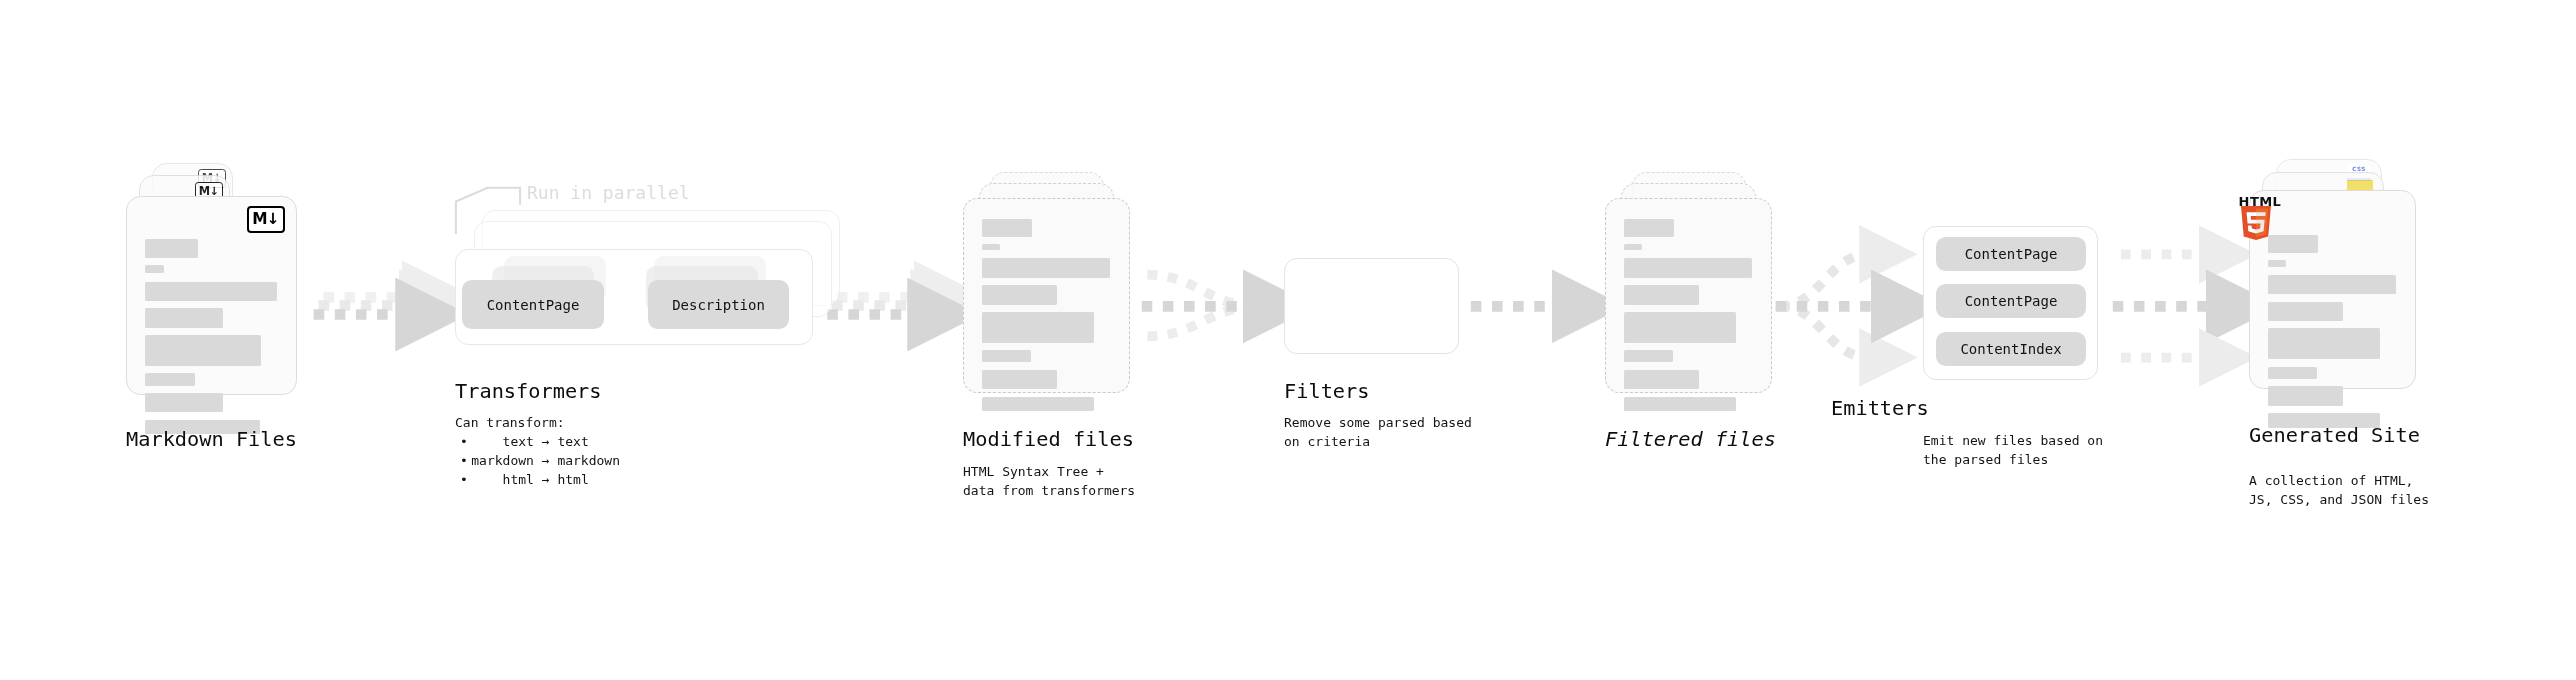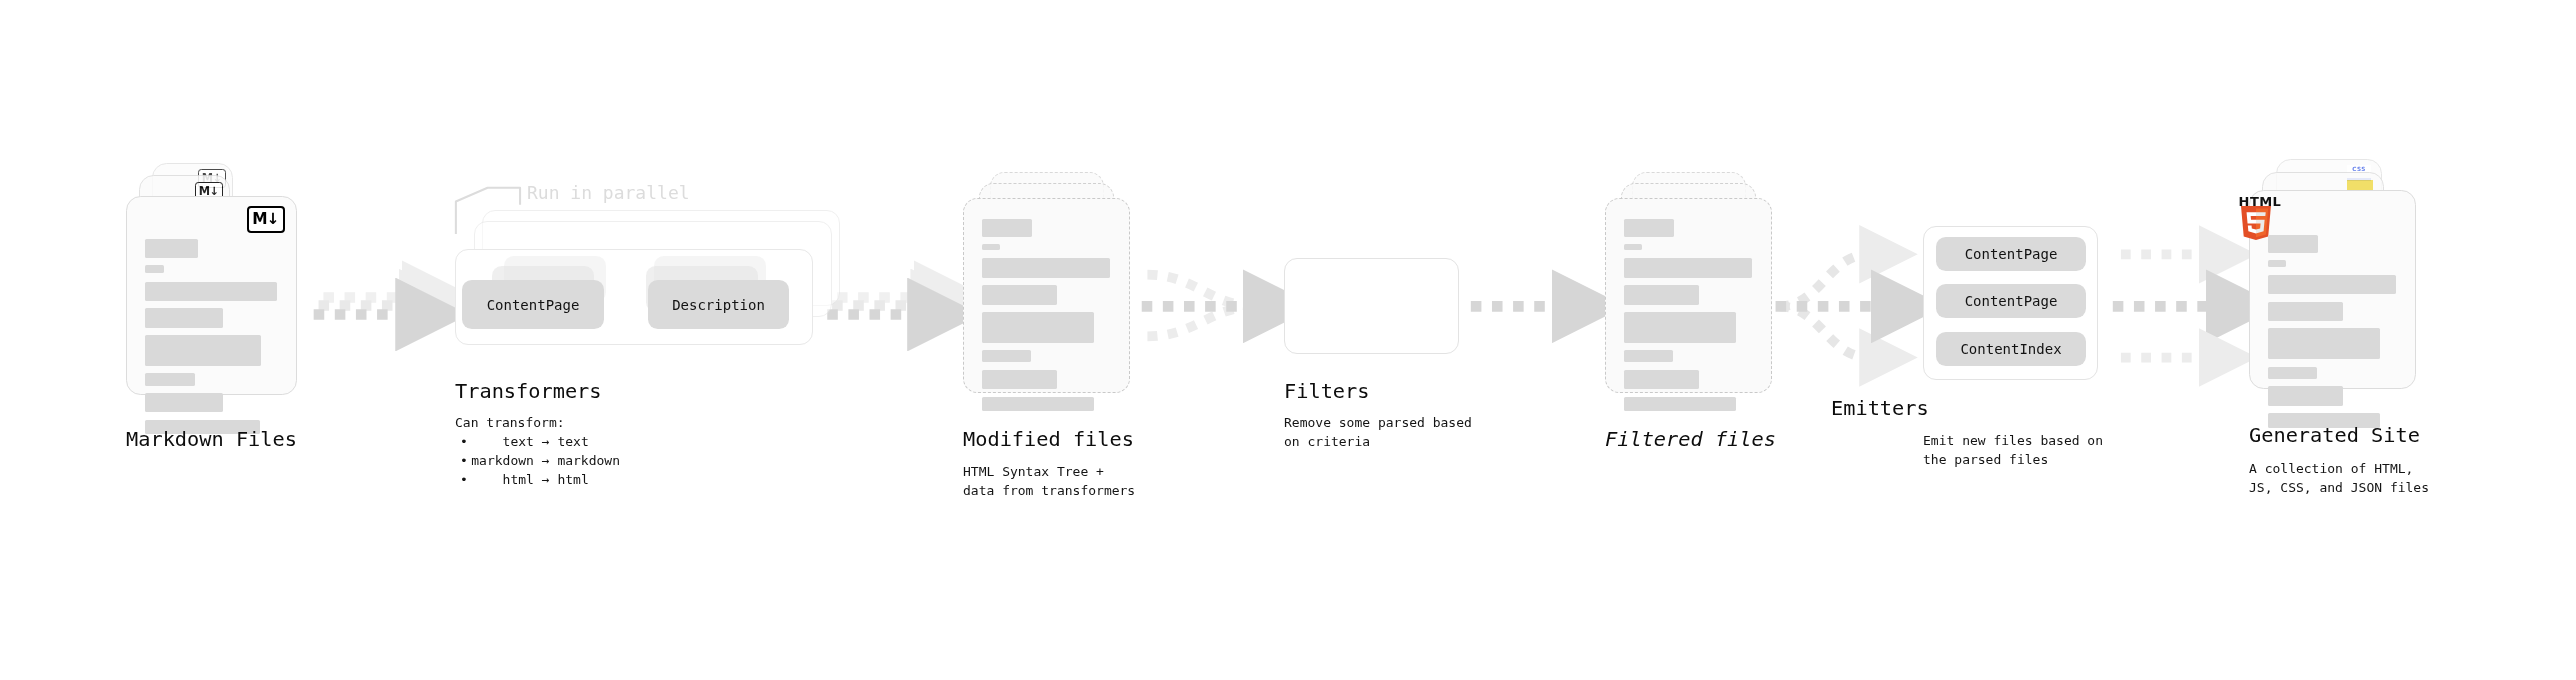--- a/index.html
+++ b/index.html
@@ -387,17 +387,17 @@
         <div class="bar" style="width:75px;height:19.5px;"></div>
         <div class="bar" style="width:112px;height:31px;"></div>
         <div class="bar" style="width:49px;height:12.2px;"></div>
         <div class="bar" style="width:75px;height:19.5px;"></div>
         <div class="bar" style="width:112px;height:14.6px;"></div>
       </div>
     </div>
   </div>
 
   <div class="stage-title" style="left:2249px; top:423px;">Generated Site</div>
-  <div class="stage-desc" style="left:2249px; top:460px;">A collection of HTML,
+  <div class="stage-desc" style="left:2249px; top:472px;">A collection of HTML,
 JS, CSS, and JSON files</div>
 
 </div>
 
 
 </body></html>

